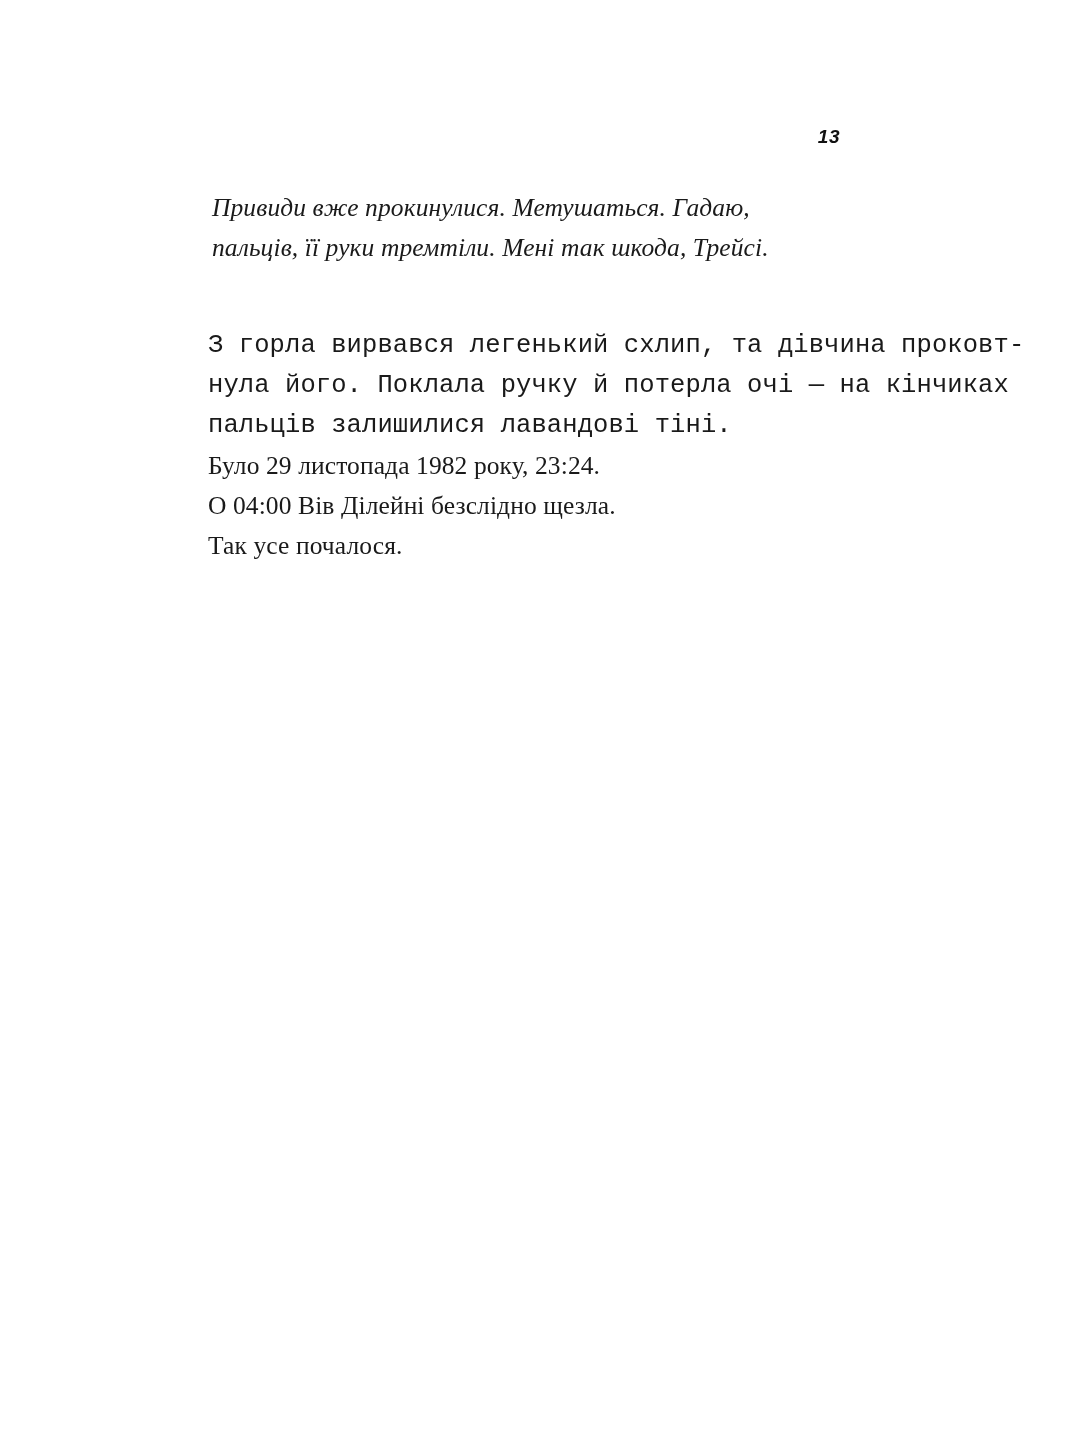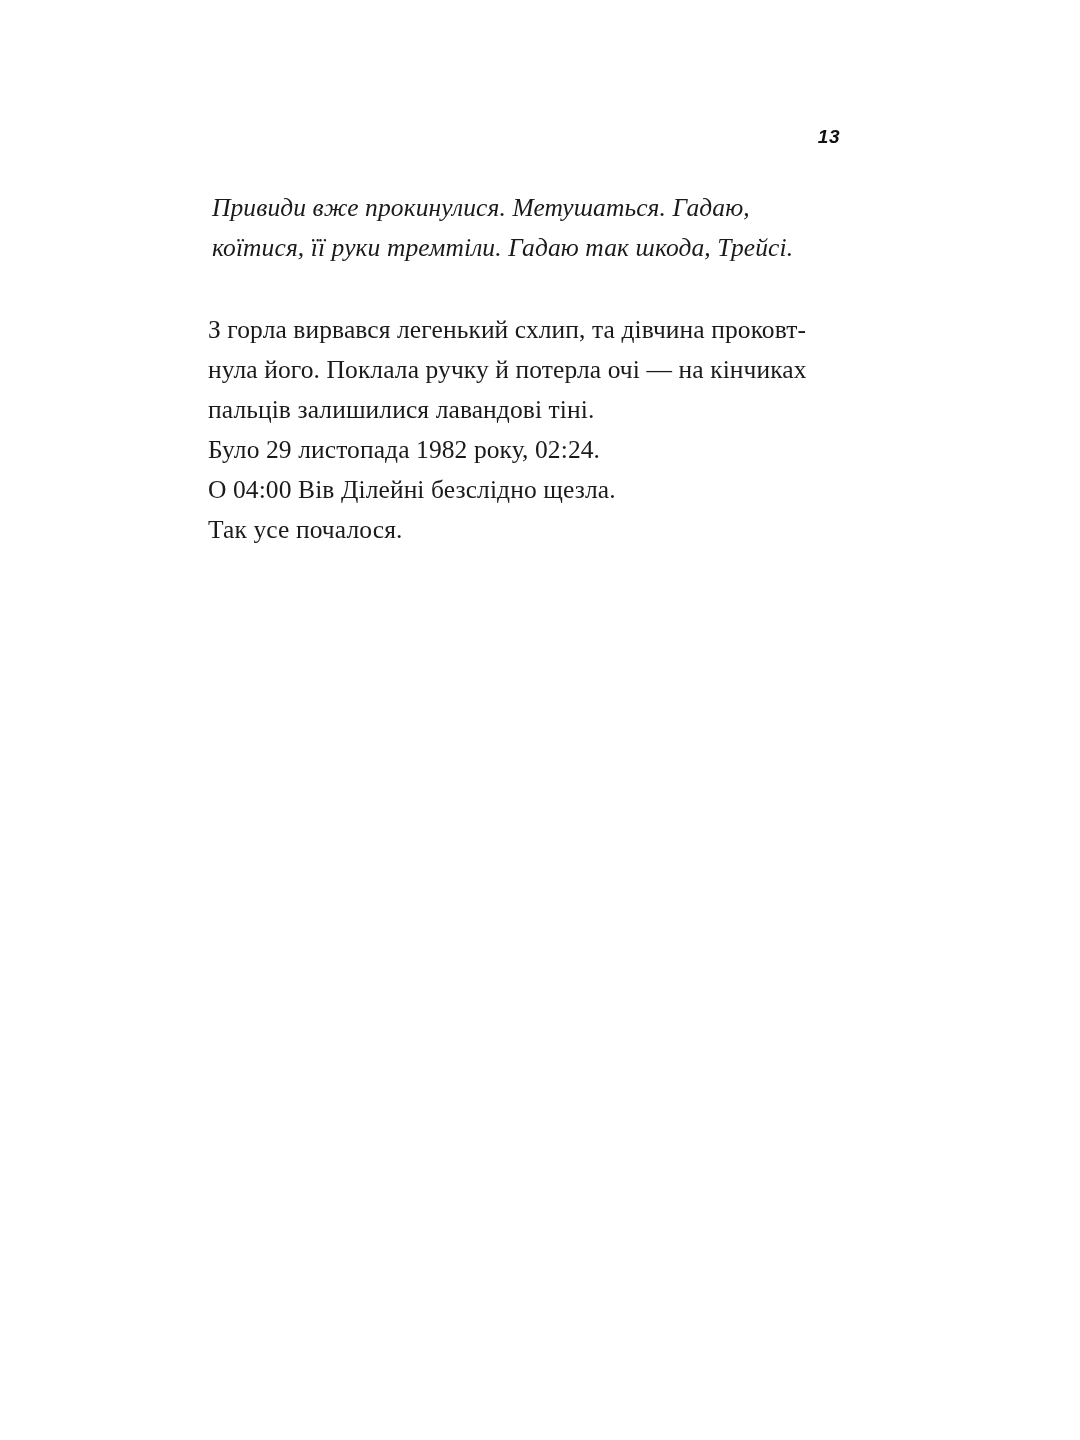--- a/index.html
+++ b/index.html
@@ -56,45 +56,46 @@
     line-height: 40px;
     margin: 0;
     text-align: left;
     letter-spacing: 0.1px;
   }
   .body-para .line {
     display: block;
     white-space: nowrap;
   }
   .gap-para {
-    margin-top: 42px;
+    margin-top: 58px;
+    font-family: Liberation Mono, monospace;
   }
 </style>
 </head>
 <body>
 
 <div class="page">
 
   <div class="page-number">13</div>
 
   <div class="text-block">
 
     <p class="italic-para">
       <span class="line">Привиди вже прокинулися. Метушаться. Гадаю,</span>
-      <span class="line">коїтися, її руки тремтіли. Гадаю так шкода, Трейсі.</span>
+      <span class="line">пальців, її руки тремтіли. Мені так шкода, Трейсі.</span>
     </p>
 
     <p class="body-para gap-para">
       <span class="line">     З горла вирвався легенький схлип, та дівчина проковт-</span>
       <span class="line">нула його. Поклала ручку й потерла очі — на кінчиках</span>
       <span class="line">пальців залишилися лавандові тіні.</span>
     </p>
 
     <p class="body-para">
-      <span class="line">     Було 29 листопада 1982 року, 02:24.</span>
+      <span class="line">     Було 29 листопада 1982 року, 23:24.</span>
     </p>
 
     <p class="body-para">
       <span class="line">     О 04:00 Вів Ділейні безслідно щезла.</span>
     </p>
 
     <p class="body-para">
       <span class="line">     Так усе почалося.</span>
     </p>
 

